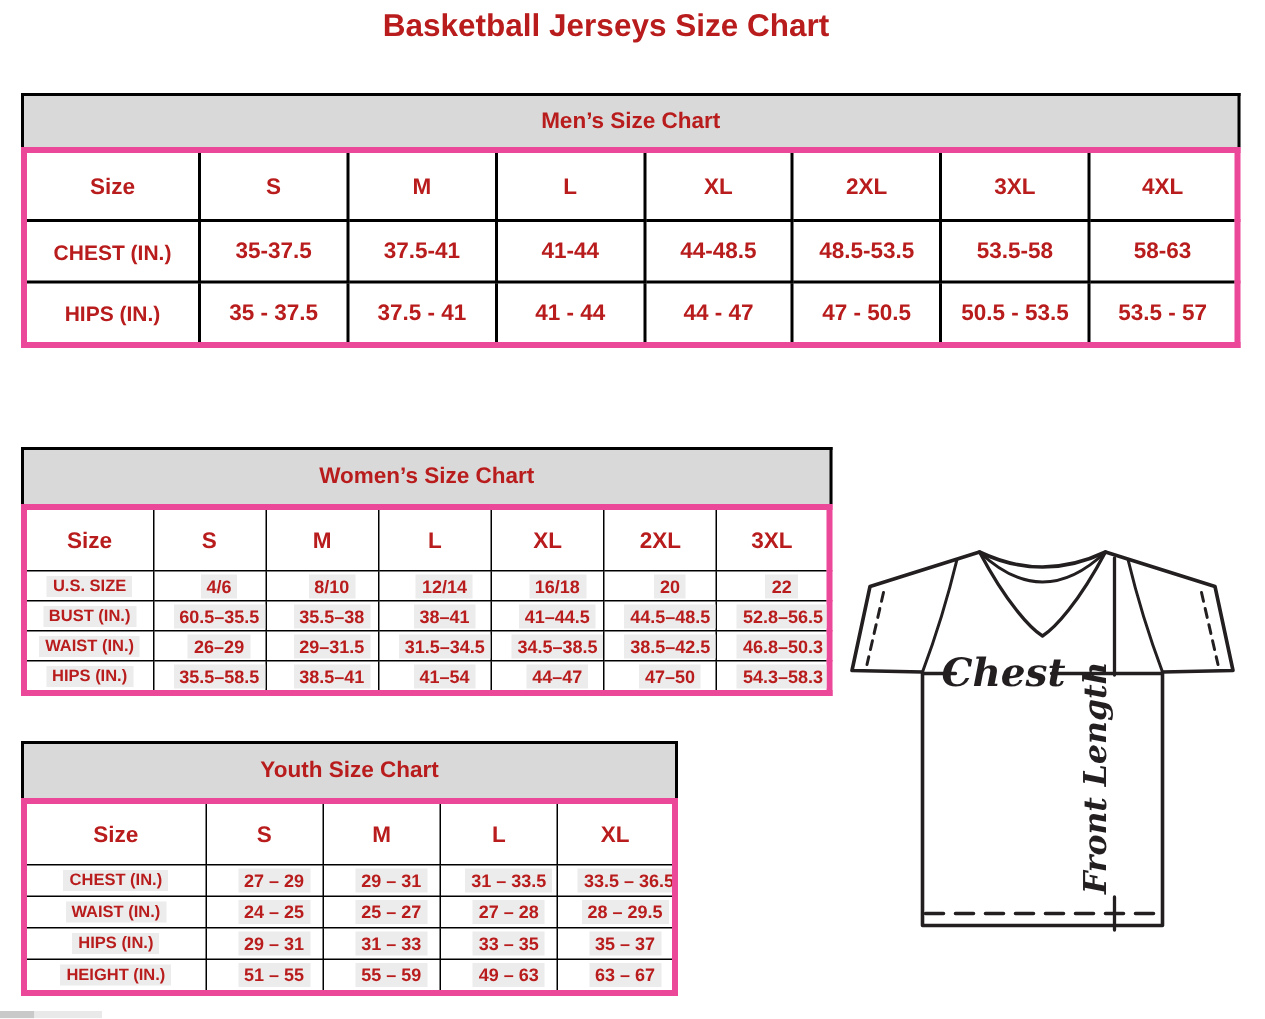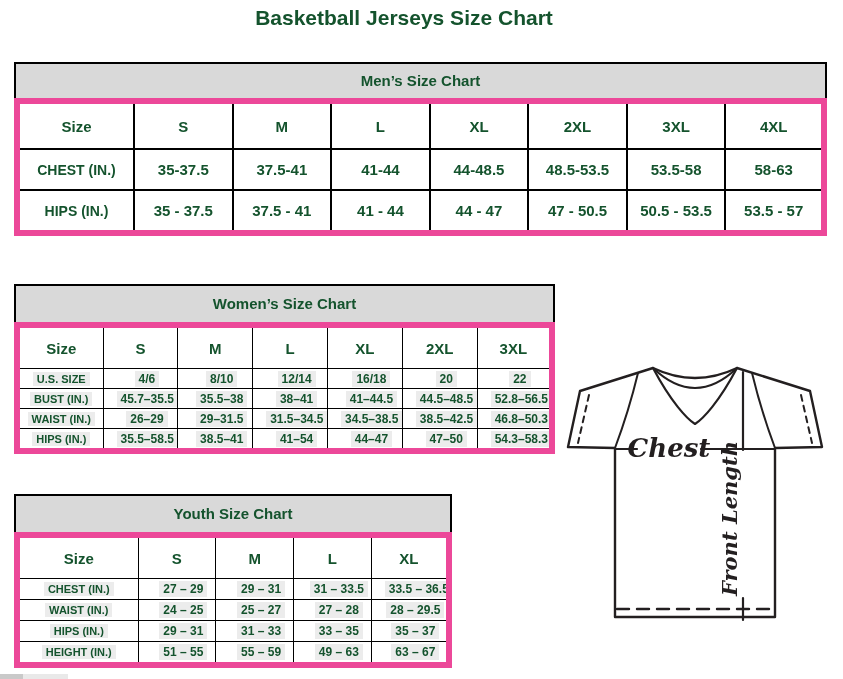--- a/index.html
+++ b/index.html
@@ -1,28 +1,28 @@
 <!DOCTYPE html>
 <html><head>
 <meta charset="utf-8">
 <style>
   html,body{margin:0;padding:0;background:#fff;}
   .page{position:relative;width:843px;height:679px;background:#ffffff;
-        font-family:"Liberation Sans",sans-serif;color:#14532d;overflow:hidden;}
+        font-family:"Liberation Sans",sans-serif;color:#b91c1c;overflow:hidden;}
   .main-title{position:absolute;top:6px;left:0;width:808px;margin:0;
               text-align:center;font-size:21px;font-weight:bold;}
   .block{position:absolute;border-radius:31px;}
   .block-mens{left:14px;top:62px;width:813px;}
-  .block-womens{left:14px;top:284px;width:541px;}
+  .block-womens{left:14px;top:298px;width:541px;}
   .block-youth{left:14px;top:494px;width:438px;}
   .tbl-title{border:2px solid #000;border-bottom:none;background:#d9d9d9;
              text-align:center;font-weight:bold;font-size:15px;}
   .block-mens .tbl-title{height:34px;line-height:34px;}
   .block-womens .tbl-title,.block-youth .tbl-title{height:36px;line-height:36px;}
-  table{width:100%;border-collapse:collapse;table-layout:fixed;border:6px solid #ec4899;}
+  table{width:100%;border-collapse:collapse;table-layout:fixed;border:4px solid #ec4899;}
   th,td{text-align:center;font-weight:bold;padding:0;overflow:hidden;white-space:nowrap;}
   .block-mens th,.block-mens td{border:2px solid #000;}
   .block-womens th,.block-womens td,.block-youth th,.block-youth td{border:1px solid #000;}
   .block-mens thead th{height:44px;font-size:15px;}
   .block-mens tbody th{height:39px;font-size:14px;}
   .block-mens tbody td{height:39px;font-size:15px;}
   .block-womens thead th,.block-youth thead th{height:40px;font-size:15px;}
   .block-womens tbody th,.block-youth tbody th{font-size:11px;}
   .block-womens tbody td,.block-youth tbody td{font-size:12px;padding-left:13px;}
   .block-womens tbody th,.block-womens tbody td{height:19px;}
@@ -118,21 +118,21 @@
             <th><span class="hl">U.S. SIZE</span></th>
             <td><span class="hl">4/6</span></td>
             <td><span class="hl">8/10</span></td>
             <td><span class="hl">12/14</span></td>
             <td><span class="hl">16/18</span></td>
             <td><span class="hl">20</span></td>
             <td><span class="hl">22</span></td>
           </tr>
           <tr>
             <th><span class="hl">BUST (IN.)</span></th>
-            <td><span class="hl">45.7–35.5</span></td>
+            <td><span class="hl">60.5–35.5</span></td>
             <td><span class="hl">35.5–38</span></td>
             <td><span class="hl">38–41</span></td>
             <td><span class="hl">41–44.5</span></td>
             <td><span class="hl">44.5–48.5</span></td>
             <td><span class="hl">52.8–56.5</span></td>
           </tr>
           <tr>
             <th><span class="hl">WAIST (IN.)</span></th>
             <td><span class="hl">26–29</span></td>
             <td><span class="hl">29–31.5</span></td>

